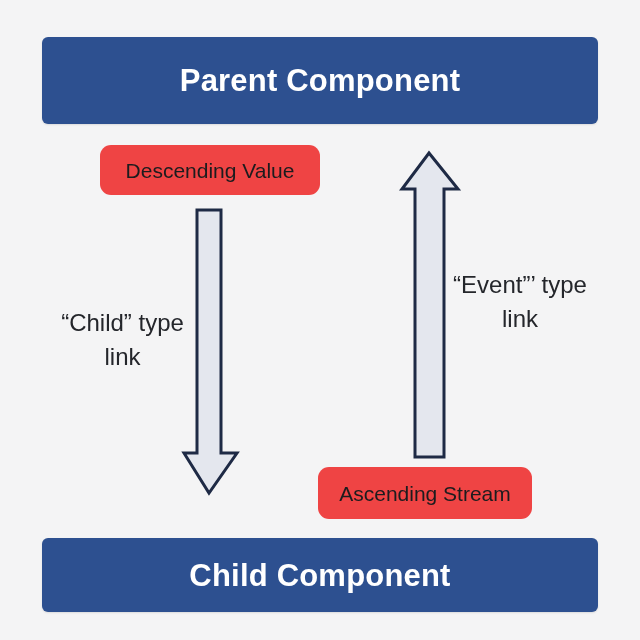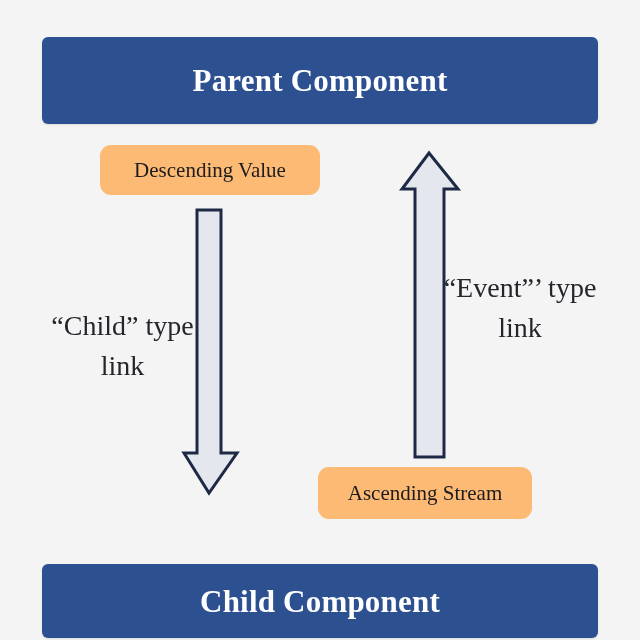--- a/index.html
+++ b/index.html
@@ -12,21 +12,20 @@
     background: #f4f4f5;
     font-family: "Liberation Sans", sans-serif;
     overflow: hidden;
   }
 
   #canvas {
     position: relative;
     width: 588px;
     height: 640px;
     background: #f4f4f5;
-    font-family: Liberation Serif, serif;
   }
 
   
   .component-box {
     position: absolute;
     left: 42px;
     width: 556px;
     background: #2d5090;
     border-radius: 6px;
     display: flex;
@@ -43,21 +42,20 @@
     white-space: nowrap;
   }
 
   #parent-box {
     top: 37px;
     height: 87px;
   }
   #child-box {
     top: 538px;
     height: 74px;
-    margin-top: 26px;
   }
 
   
   .arrow-svg {
     position: absolute;
     overflow: visible;
   }
   #down-arrow-svg {
     left: 180px;
     top: 203px;
@@ -73,21 +71,21 @@
   .arrow-shape {
     fill: #e4e7ee;
     stroke: #1e2a45;
     stroke-width: 3;
     stroke-linejoin: miter;
   }
 
   
   .pill-label {
     position: absolute;
-    background: #fdba74;
+    background: #ef4444;
     border-radius: 11px;
     display: flex;
     align-items: center;
     justify-content: center;
     color: #1c1c1e;
     font-size: 21px;
     line-height: 1;
     white-space: nowrap;
   }
   #descending-label {
@@ -100,21 +98,21 @@
     left: 318px;
     top: 467px;
     width: 214px;
     height: 52px;
   }
 
   
   .link-type-label {
     position: absolute;
     color: #24262b;
-    font-size: 28px;
+    font-size: 24px;
     line-height: 1.42;
     text-align: center;
     white-space: pre-line;
   }
   #stream-link-label {
     left: 30px;
     top: 306px;
     width: 185px;
   }
   #event-link-label {

